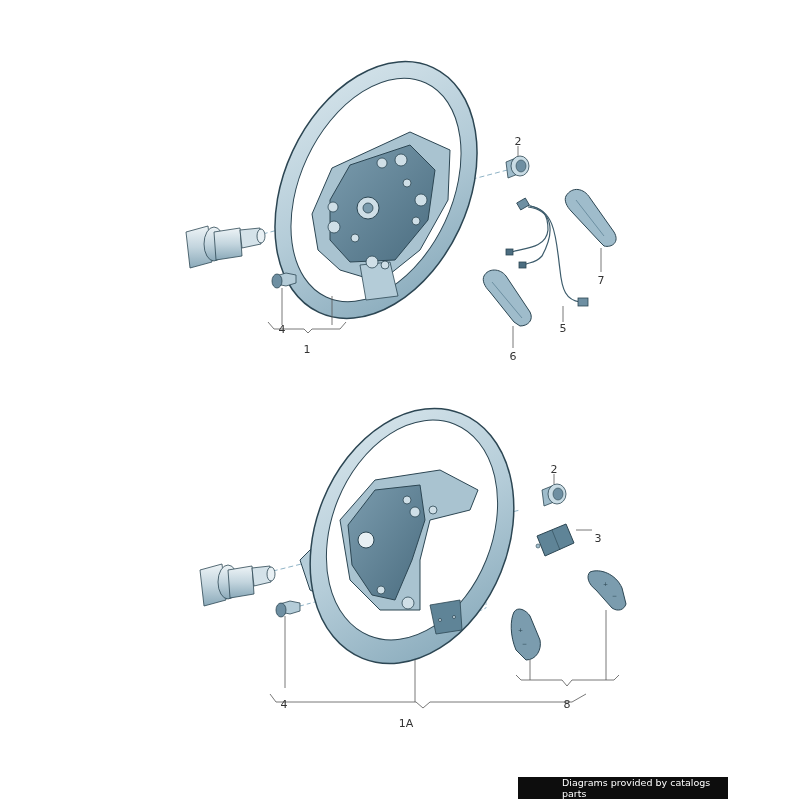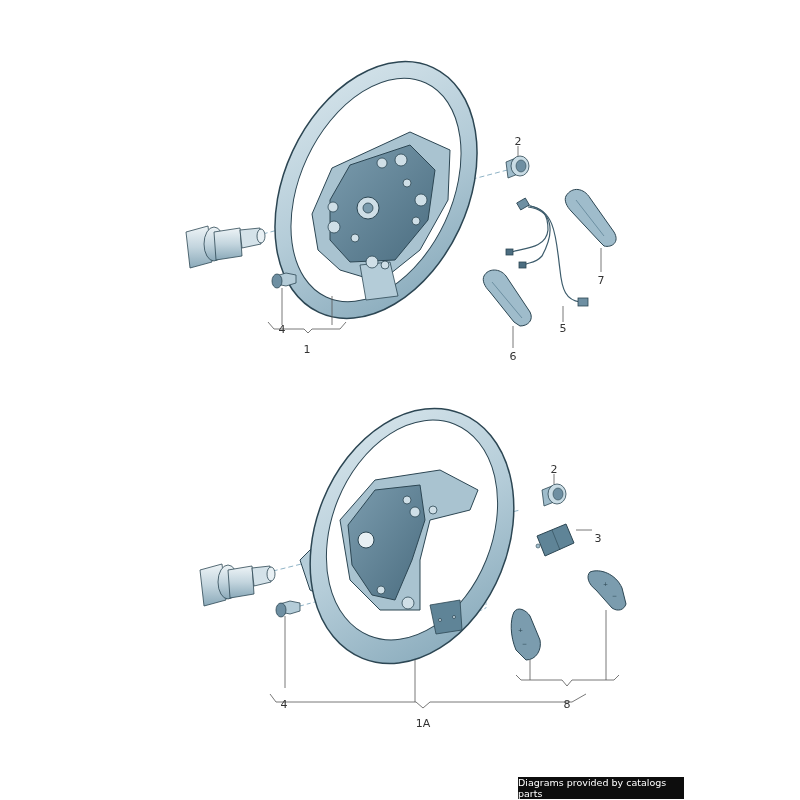--- a/index.html
+++ b/index.html
@@ -4,21 +4,21 @@
 <style>
   html, body { margin:0; padding:0; background:#ffffff; }
   body { width:800px; height:800px; position:relative; overflow:hidden;
          font-family:"DejaVu Sans", sans-serif; }
   #diagram { position:absolute; left:0; top:0; width:800px; height:800px; }
   .callout { position:absolute; font-size:11px; color:#333; line-height:1;
              font-family:"DejaVu Sans", sans-serif; transform:translate(-50%,-50%); }
   .watermark { position:absolute; left:518px; top:777px; width:166px; height:22px;
                background:#0d0d0d; color:#ffffff; font-size:9.5px;
                font-family:"DejaVu Sans", sans-serif;
-               display:flex; align-items:center; justify-content:center; }
+               display:flex; align-items:center; justify-content:center;padding-left:44px; }
 </style>
 </head>
 <body>
 
 <svg id="diagram" viewBox="0 0 800 800" xmlns="http://www.w3.org/2000/svg">
   <defs>
     <linearGradient id="rimGrad" x1="0" y1="0" x2="1" y2="1">
       <stop offset="0" stop-color="#dbe8ee"></stop>
       <stop offset="0.5" stop-color="#b4ccd8"></stop>
       <stop offset="1" stop-color="#7fa3b5"></stop>
@@ -192,16 +192,16 @@
 <span class="callout" style="left:518px;top:141px">2</span>
 <span class="callout" style="left:282px;top:329px">4</span>
 <span class="callout" style="left:307px;top:349px">1</span>
 <span class="callout" style="left:563px;top:328px">5</span>
 <span class="callout" style="left:513px;top:356px">6</span>
 <span class="callout" style="left:601px;top:280px">7</span>
 
 <span class="callout" style="left:554px;top:469px">2</span>
 <span class="callout" style="left:598px;top:538px">3</span>
 <span class="callout" style="left:284px;top:704px">4</span>
-<span class="callout" style="left:423px;top:723px">1A</span>
+<span class="callout" style="left:406px;top:723px">1A</span>
 <span class="callout" style="left:567px;top:704px">8</span>
 
 <div class="watermark">Diagrams provided by catalogs parts</div>
 
 </body></html>

